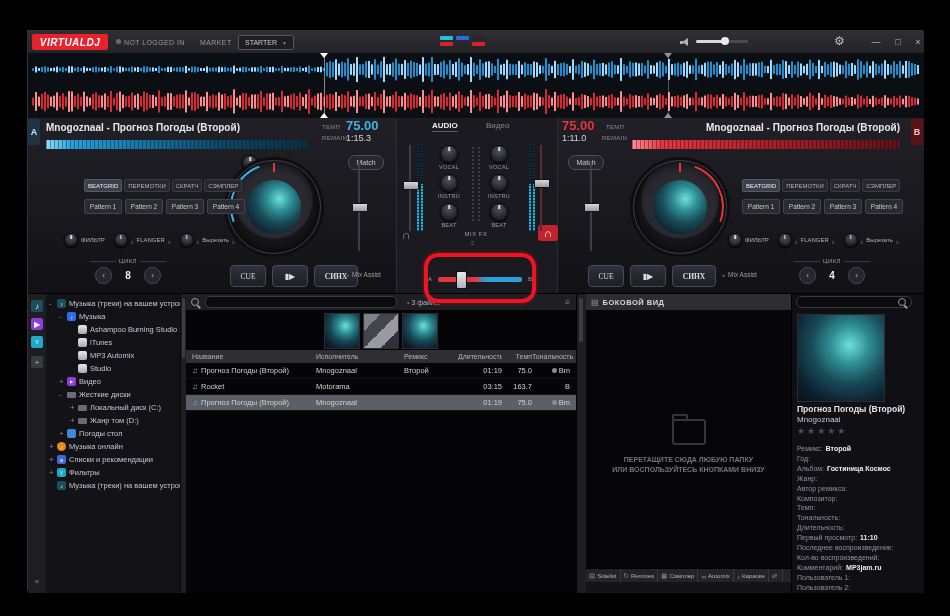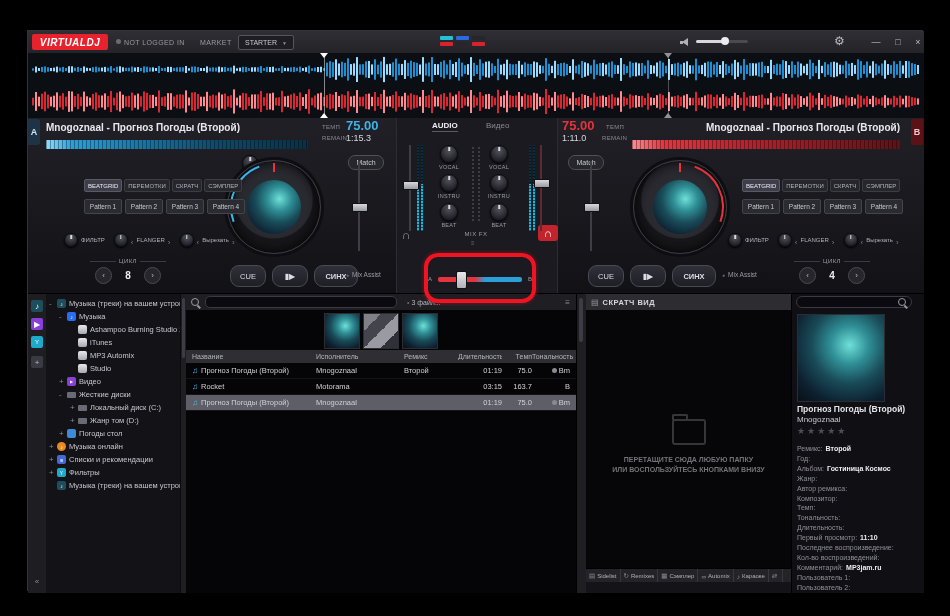--- a/index.html
+++ b/index.html
@@ -98,21 +98,21 @@
   #loopA{left:62px;top:140px;} #loopB{left:766px;top:140px;}
   .loophead{display:flex;align-items:center;gap:3px;}
   .loophead .line{flex:1;height:1px;background:#3a3a42;}
   .loophead .txt{font-size:6px;color:#9a9aa2;letter-spacing:.4px;}
   .loopctl{display:flex;align-items:center;gap:4px;margin-top:3px;justify-content:center;}
   .cbtn{width:15px;height:15px;border-radius:50%;border:1px solid #4a4a52;background:#26262c;color:#b8b8c0;font-size:8px;display:flex;align-items:center;justify-content:center;}
   .loopval{width:24px;text-align:center;font-size:10px;font-weight:bold;color:#ececf2;}
 
   .transport{display:flex;gap:6px;}
   #transA{left:202px;top:147px;} #transB{left:560px;top:147px;}
-  .tbtn{height:20px;border-radius:9px;background:linear-gradient(#30303a,#1e1e24);border:1px solid #4a4a54;color:#dcdce2;font-size:7.5px;display:flex;align-items:center;justify-content:center;}
+  .tbtn{height:20px;border-radius:4px;background:linear-gradient(#30303a,#1e1e24);border:1px solid #4a4a54;color:#dcdce2;font-size:7.5px;display:flex;align-items:center;justify-content:center;font-family:Liberation Serif, serif;}
   .tcue{width:34px;} .tplay{width:34px;font-size:8px;} .tsync{width:42px;font-weight:bold;}
   .massist{display:flex;align-items:center;gap:3px;font-size:6.5px;color:#9a9aa2;white-space:nowrap;}
   .massist::before{content:'●';font-size:5px;color:#6a6a72;}
   #massistA{left:318px;top:153px;} #massistB{left:694px;top:153px;}
   .hp{font-size:12px;color:#9a9aa2;}
   #hpA{left:374px;top:110px;}
   #hpB{left:510px;top:107px;width:20px;height:16px;background:#c2242e;border-radius:3px;color:#fff;font-size:11px;display:flex;align-items:center;justify-content:center;}
 
   
   #tabAudio{left:404px;top:3px;font-size:8px;font-weight:bold;color:#ececf2;border-bottom:1px solid #5a5a66;padding-bottom:1px;}
@@ -1190,21 +1190,21 @@
             <span class="cell c-key"><span class="keydot show"></span><span>Bm</span></span>
           </div>
         </div>
     </div>
     <div id="listscroll" class="abs"></div>
     <div id="listthumb" class="abs"></div>
 
     <div id="sideview" class="abs">
       <div id="svhead" class="abs">
         <span id="svico">▤</span>
-        <span id="svtitle">СКРАТЧ ВИД</span>
+        <span id="svtitle">БОКОВОЙ ВИД</span>
       </div>
       <div id="dropzone" class="abs">
         <div class="folder-ico"></div>
         <div class="drophint">ПЕРЕТАЩИТЕ СЮДА ЛЮБУЮ ПАПКУ</div>
         <div class="drophint">ИЛИ ВОСПОЛЬЗУЙТЕСЬ КНОПКАМИ ВНИЗУ</div>
       </div>
       <div id="svtoolbar" class="abs">
 
           <span class="tb-item">
             <span class="tb-ico">▤</span>

